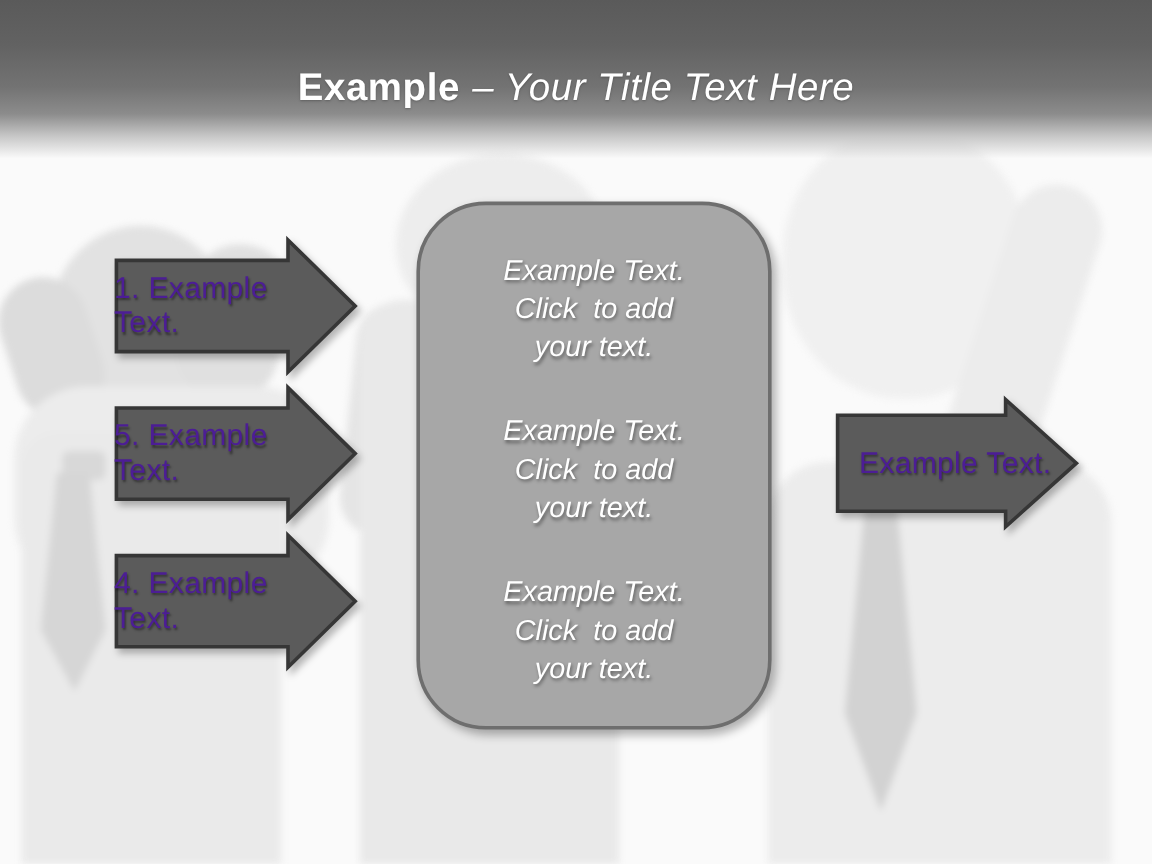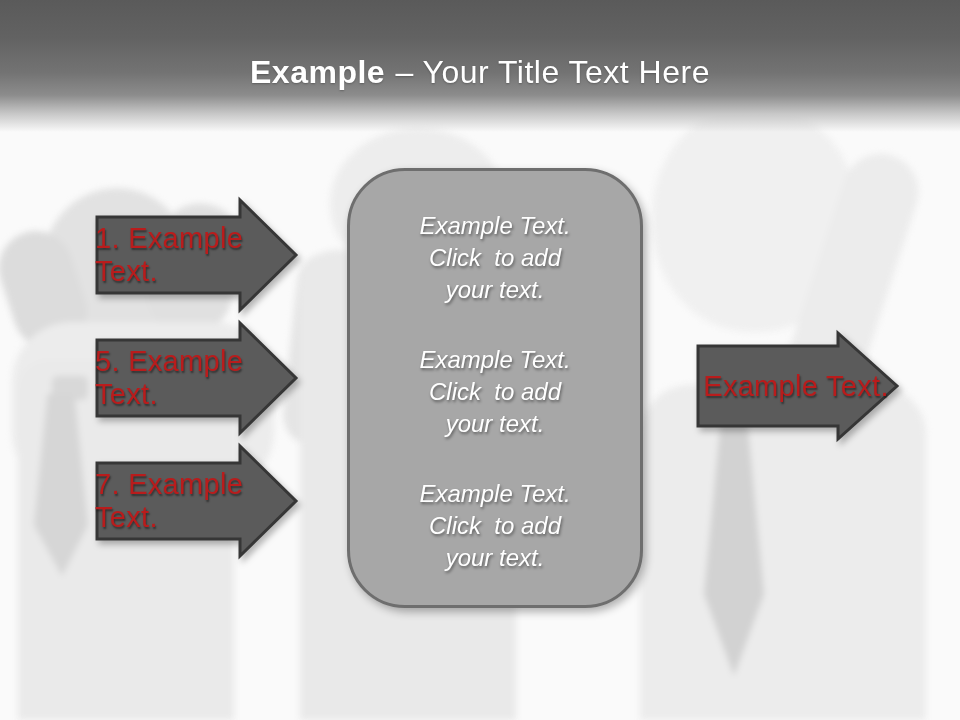--- a/index.html
+++ b/index.html
@@ -41,29 +41,29 @@
     background:linear-gradient(to bottom,
       #5a5a5a 0%, #626262 28%, #737373 55%, #8c8c8c 72%,
       #c7c7c7 86%, rgba(250,250,250,0) 100%);
   }
   .title{
     position:absolute;left:0;top:54px;width:100%;text-align:center;
     color:#ffffff;font-size:32px;letter-spacing:.5px;white-space:pre;
     text-shadow:0 1px 2px rgba(0,0,0,.25);
   }
   .title .bold{font-weight:bold;}
-  .title .rest{margin-left:.32em;font-weight:normal;}
+  .title .rest{margin-left:.32em;font-weight:normal;font-style:italic;}
 
   
   .arrow-svg{position:absolute;z-index:4;overflow:visible;
              filter:drop-shadow(3px 4px 3px rgba(0,0,0,.28));}
   .arrow-svg polygon{fill:#5b5b5b;stroke:#363636;stroke-width:3;}
   .arrow-label{
     position:absolute;z-index:5;display:flex;align-items:center;justify-content:center;
-    color:#b91c1c;font-size:29px;letter-spacing:.3px;
+    color:#4c1d95;font-size:25px;letter-spacing:.3px;
     text-shadow:1px 2px 2px rgba(0,0,0,.45);
   }
   .a1{left:95px;top:197px;}
   .a2{left:95px;top:320px;}
   .a3{left:95px;top:443px;}
   .al1{left:95px;top:197px;width:176px;height:116px;}
   .al2{left:95px;top:320px;width:176px;height:116px;}
   .al3{left:95px;top:443px;width:176px;height:116px;}
   .ar{left:696px;top:330px;}
   .alr{left:696px;top:330px;width:200px;height:112px;}
@@ -118,21 +118,21 @@
   <div class="arrow-label al1">1. Example Text.</div>
 
   <svg class="arrow-svg a2" width="205" height="116" viewBox="0 0 205 116">
     <polygon points="2,20 145,20 145,3 201,58 145,113 145,96 2,96"></polygon>
   </svg>
   <div class="arrow-label al2">5. Example Text.</div>
 
   <svg class="arrow-svg a3" width="205" height="116" viewBox="0 0 205 116">
     <polygon points="2,20 145,20 145,3 201,58 145,113 145,96 2,96"></polygon>
   </svg>
-  <div class="arrow-label al3">7. Example Text.</div>
+  <div class="arrow-label al3">4. Example Text.</div>
 
   <div class="center-box">
     <div class="cb-group">
       <div class="cb-line">Example Text.</div>
       <div class="cb-line">Click  to add</div>
       <div class="cb-line">your text.</div>
     </div>
     <div class="cb-group">
       <div class="cb-line">Example Text.</div>
       <div class="cb-line">Click  to add</div>

